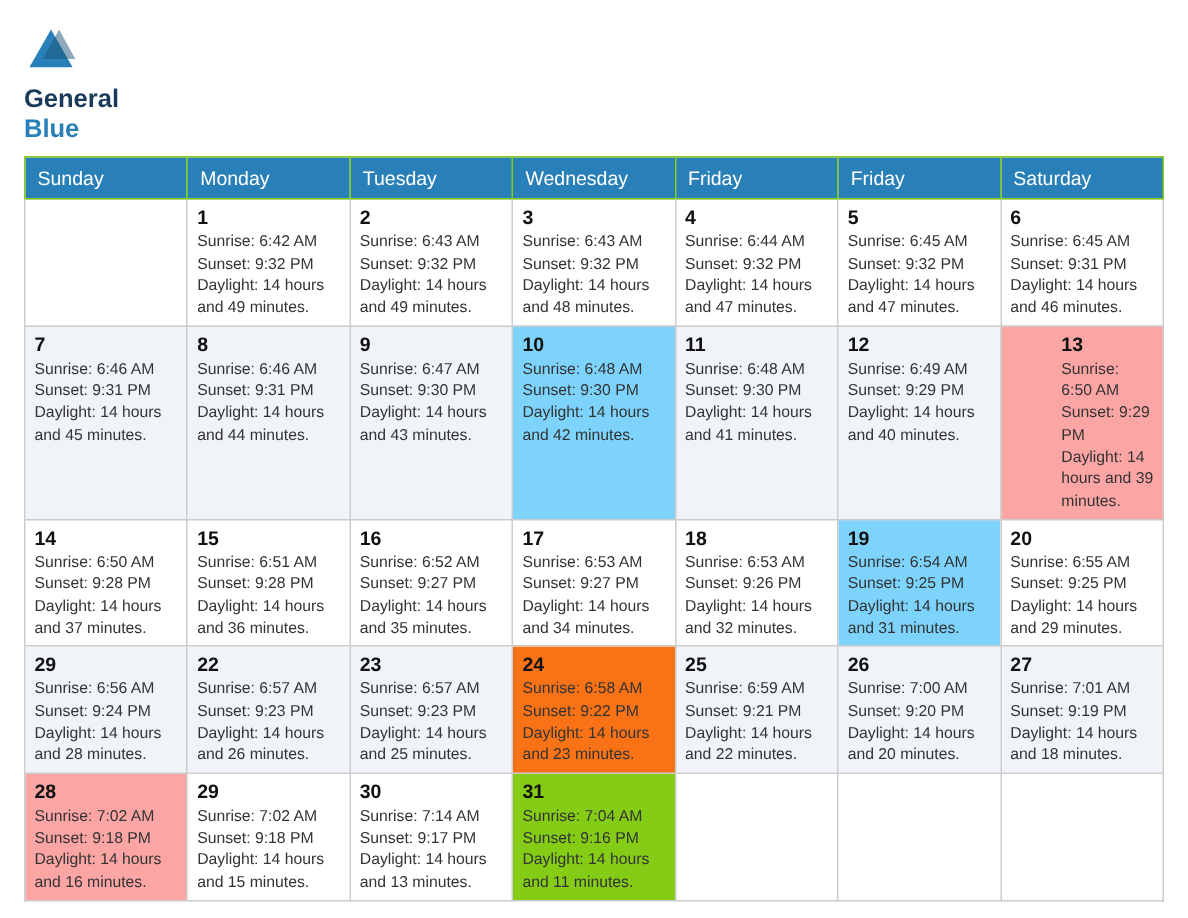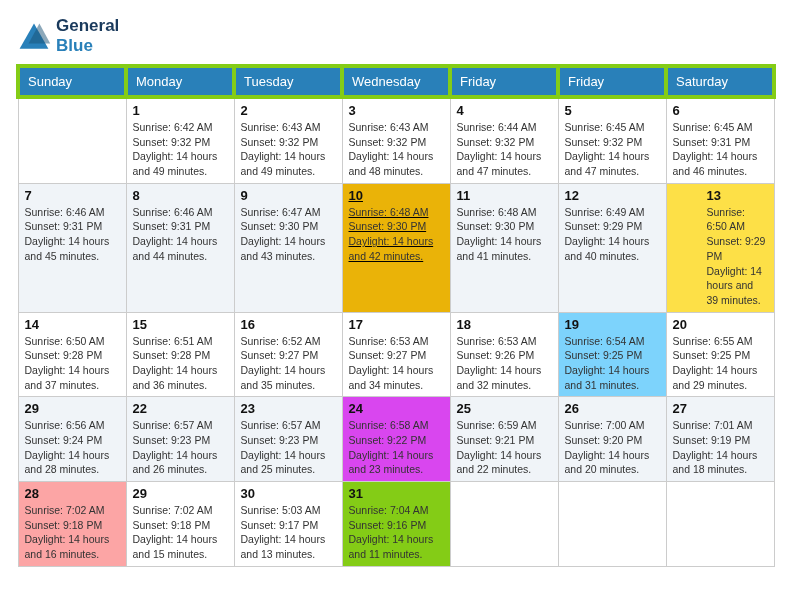--- a/index.html
+++ b/index.html
@@ -11,22 +11,23 @@
       padding: 16px;
     }
     .header-area {
       display: flex;
       justify-content: space-between;
       align-items: flex-start;
       margin-bottom: 8px;
     }
     .logo {
       display: flex;
-      align-items: flex-end;
+      align-items: flex-start;
       gap: 4px;
+      flex-direction: column;
     }
     .logo-icon {
       width: 36px;
       height: 36px;
     }
     .title-area {
       text-align: right;
     }
     .month-title {
       font-size: 38px;
@@ -43,21 +44,21 @@
       border-collapse: collapse;
       font-size: 11px;
     }
     .calendar-table th {
       background: #2980b9;
       color: #fff;
       text-align: left;
       padding: 6px 8px;
       font-size: 13px;
       font-weight: normal;
-      border: 4px solid #84cc16;
+      border: 1px solid #84cc16;
     }
     .calendar-table td {
       border: 1px solid #ccc;
       vertical-align: top;
       padding: 4px 6px;
       min-height: 80px;
       width: calc(100% / 7);
     }
     .day-number {
       font-size: 13px;
@@ -162,39 +163,39 @@
             <div class="day-info" style="white-space: pre-line;">Sunrise: 6:46 AM
 Sunset: 9:31 PM
 Daylight: 14 hours and 44 minutes.</div>
           </td>
           <td style="background: rgb(240, 244, 248);">
             <div class="day-number">9</div>
             <div class="day-info" style="white-space: pre-line;">Sunrise: 6:47 AM
 Sunset: 9:30 PM
 Daylight: 14 hours and 43 minutes.</div>
           </td>
-          <td style="background: #eab308; text-decoration: underline;">
+          <td style="background: #7dd3fc;">
             <div class="day-number">10</div>
             <div class="day-info" style="white-space: pre-line;">Sunrise: 6:48 AM
 Sunset: 9:30 PM
 Daylight: 14 hours and 42 minutes.</div>
           </td>
           <td style="background: rgb(240, 244, 248);">
             <div class="day-number">11</div>
             <div class="day-info" style="white-space: pre-line;">Sunrise: 6:48 AM
 Sunset: 9:30 PM
 Daylight: 14 hours and 41 minutes.</div>
           </td>
           <td style="background: rgb(240, 244, 248);">
             <div class="day-number">12</div>
             <div class="day-info" style="white-space: pre-line;">Sunrise: 6:49 AM
 Sunset: 9:29 PM
 Daylight: 14 hours and 40 minutes.</div>
           </td>
-          <td style="background: #fde047; padding-left: 40px;">
+          <td style="background: #fca5a5; padding-left: 40px;">
             <div class="day-number">13</div>
             <div class="day-info" style="white-space: pre-line;">Sunrise: 6:50 AM
 Sunset: 9:29 PM
 Daylight: 14 hours and 39 minutes.</div>
           </td>
         </tr>
         <tr>
           <td style="background: rgb(255, 255, 255);">
             <div class="day-number">14</div>
             <div class="day-info" style="white-space: pre-line;">Sunrise: 6:50 AM
@@ -250,21 +251,21 @@
             <div class="day-info" style="white-space: pre-line;">Sunrise: 6:57 AM
 Sunset: 9:23 PM
 Daylight: 14 hours and 26 minutes.</div>
           </td>
           <td style="background: rgb(240, 244, 248);">
             <div class="day-number">23</div>
             <div class="day-info" style="white-space: pre-line;">Sunrise: 6:57 AM
 Sunset: 9:23 PM
 Daylight: 14 hours and 25 minutes.</div>
           </td>
-          <td style="background: #d946ef;">
+          <td style="background: #f97316;">
             <div class="day-number">24</div>
             <div class="day-info" style="white-space: pre-line;">Sunrise: 6:58 AM
 Sunset: 9:22 PM
 Daylight: 14 hours and 23 minutes.</div>
           </td>
           <td style="background: rgb(240, 244, 248);">
             <div class="day-number">25</div>
             <div class="day-info" style="white-space: pre-line;">Sunrise: 6:59 AM
 Sunset: 9:21 PM
 Daylight: 14 hours and 22 minutes.</div>
@@ -290,21 +291,21 @@
 Daylight: 14 hours and 16 minutes.</div>
           </td>
           <td style="background: rgb(255, 255, 255);">
             <div class="day-number">29</div>
             <div class="day-info" style="white-space: pre-line;">Sunrise: 7:02 AM
 Sunset: 9:18 PM
 Daylight: 14 hours and 15 minutes.</div>
           </td>
           <td style="background: rgb(255, 255, 255); margin-top: 47px;">
             <div class="day-number">30</div>
-            <div class="day-info" style="white-space: pre-line;">Sunrise: 5:03 AM
+            <div class="day-info" style="white-space: pre-line;">Sunrise: 7:14 AM
 Sunset: 9:17 PM
 Daylight: 14 hours and 13 minutes.</div>
           </td>
           <td style="background: #84cc16; margin-top: 12px;">
             <div class="day-number">31</div>
             <div class="day-info" style="white-space: pre-line;">Sunrise: 7:04 AM
 Sunset: 9:16 PM
 Daylight: 14 hours and 11 minutes.</div>
           </td>
           <td class="empty-cell"></td>

